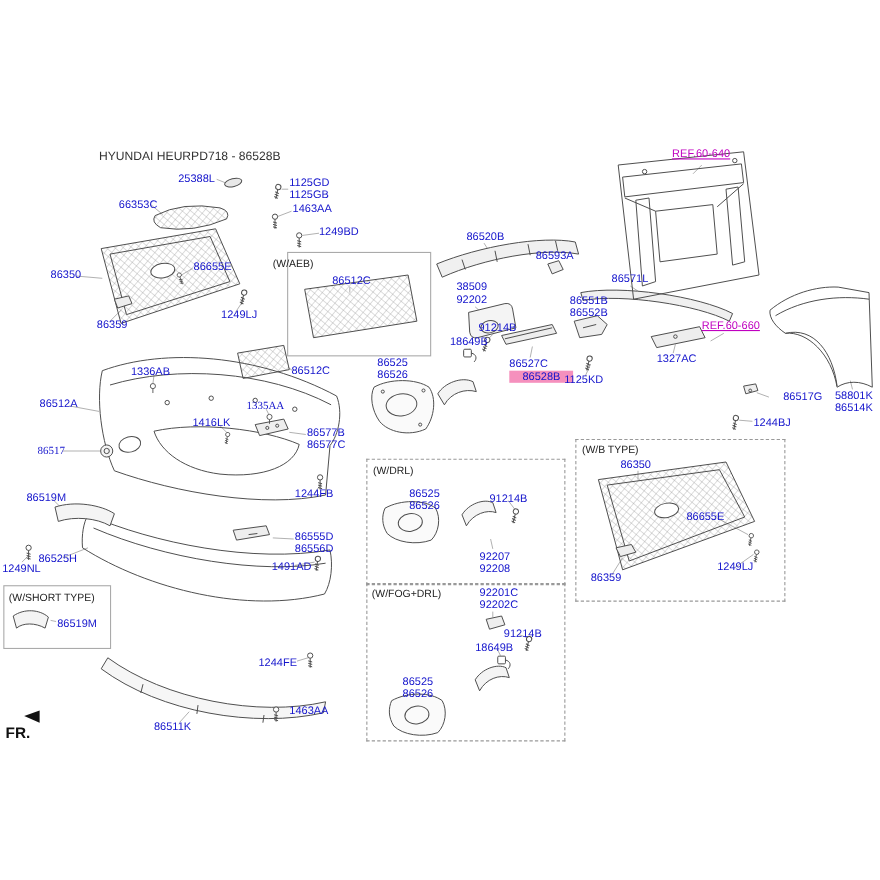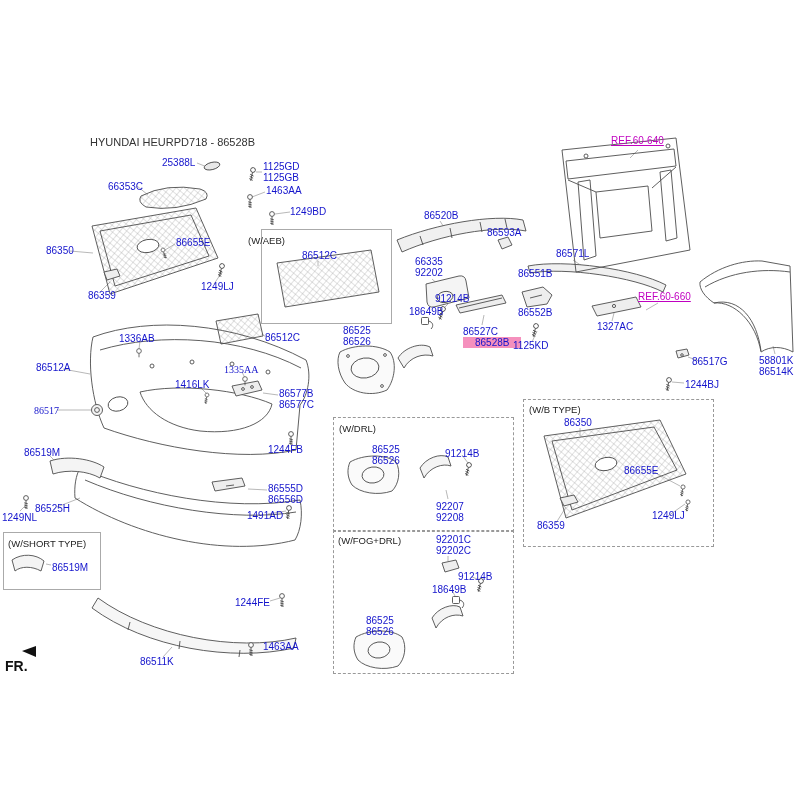--- a/index.html
+++ b/index.html
@@ -263,34 +263,34 @@
 <div class="lbl" style="left:266px;top:185px;">1463AA</div>
 <div class="lbl" style="left:108px;top:181px;">66353C</div>
 <div class="lbl" style="left:290px;top:206px;">1249BD</div>
 <div class="lbl" style="left:46px;top:245px;">86350</div>
 <div class="lbl" style="left:176px;top:237px;">86655E</div>
 <div class="lbl" style="left:88px;top:290px;">86359</div>
 <div class="lbl" style="left:201px;top:281px;">1249LJ</div>
 <div class="lbl" style="left:302px;top:250px;">86512C</div>
 <div class="lbl" style="left:424px;top:210px;">86520B</div>
 <div class="lbl" style="left:487px;top:227px;">86593A</div>
-<div class="lbl" style="left:415px;top:256px;">66335</div>
+<div class="lbl" style="left:415px;top:256px;">38509</div>
 <div class="lbl" style="left:415px;top:267px;">92202</div>
 <div class="lbl" style="left:518px;top:268px;">86551B</div>
-<div class="lbl" style="left:518px;top:279px;margin-top:28px;">86552B</div>
+<div class="lbl" style="left:518px;top:279px;">86552B</div>
 <div class="lbl" style="left:556px;top:248px;">86571L</div>
 <div class="lbl" style="left:435px;top:293px;">91214B</div>
 <div class="lbl" style="left:409px;top:306px;">18649B</div>
 <div class="lbl" style="left:343px;top:325px;">86525</div>
 <div class="lbl" style="left:343px;top:336px;">86526</div>
 <div class="lbl" style="left:463px;top:326px;">86527C</div>
 <div class="lbl hl" style="left:463px;top:337px;">86528B</div>
 <div class="lbl" style="left:513px;top:340px;">1125KD</div>
 <div class="lbl" style="left:597px;top:321px;">1327AC</div>
-<div class="lbl" style="left:680px;top:356px;padding-left:12px;">86517G</div>
+<div class="lbl" style="left:700px;top:356px;padding-left:12px;">86517G</div>
 <div class="lbl" style="left:759px;top:355px;">58801K</div>
 <div class="lbl" style="left:759px;top:366px;">86514K</div>
 <div class="lbl" style="left:685px;top:379px;">1244BJ</div>
 <div class="lbl" style="left:119px;top:333px;">1336AB</div>
 <div class="lbl" style="left:36px;top:362px;">86512A</div>
 <div class="lbl" style="left:265px;top:332px;">86512C</div>
 <div class="lbl" style="left:224px;top:364px;font-family:Liberation Serif, serif;">1335AA</div>
 <div class="lbl" style="left:175px;top:379px;">1416LK</div>
 <div class="lbl" style="left:279px;top:388px;">86577B</div>
 <div class="lbl" style="left:279px;top:399px;">86577C</div>

